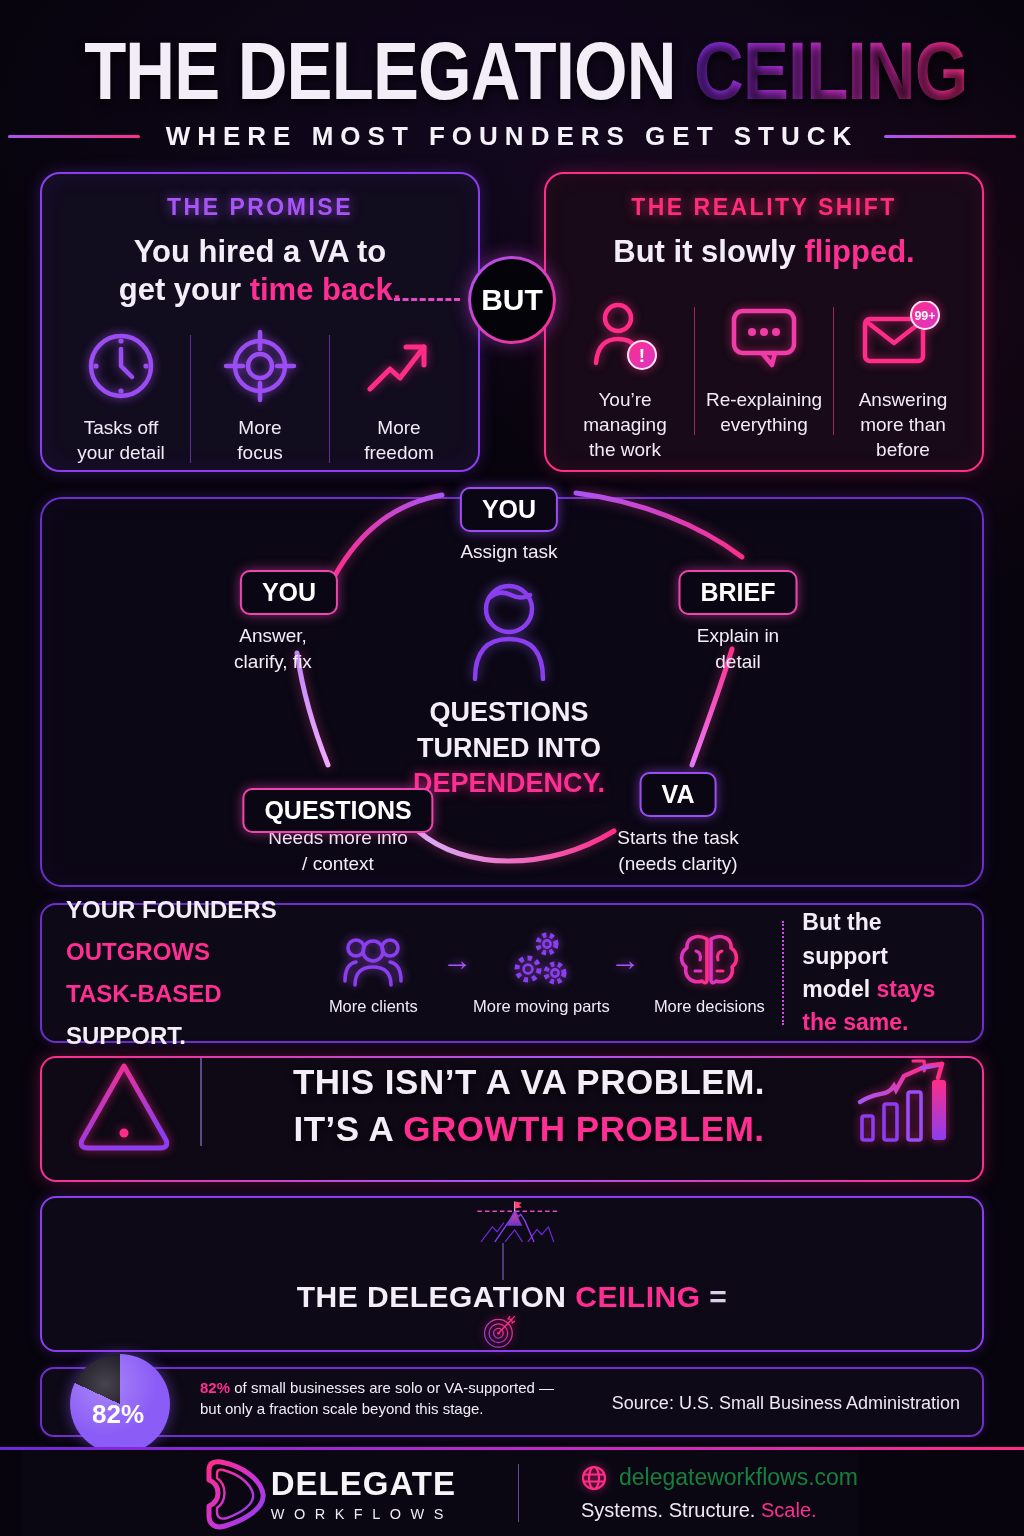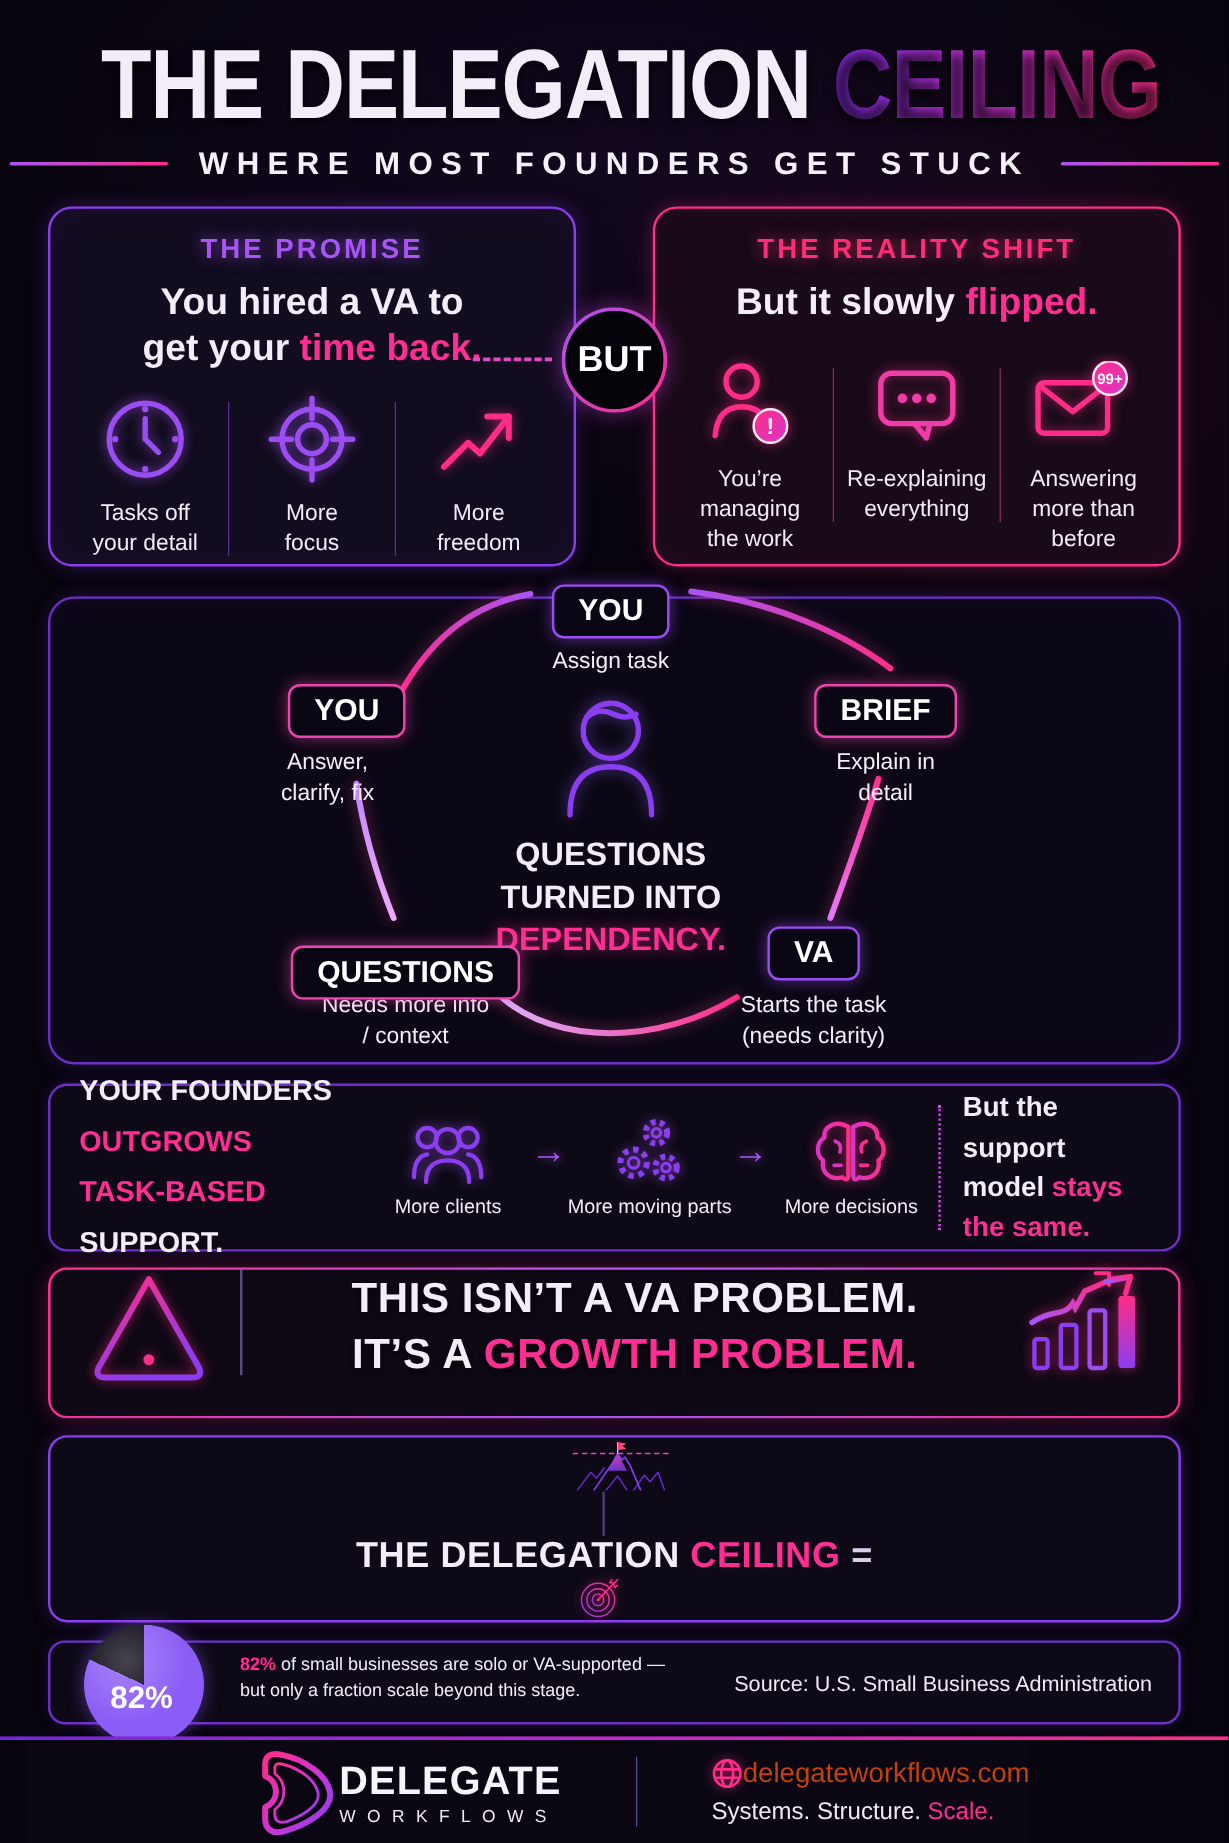--- a/index.html
+++ b/index.html
@@ -123,21 +123,21 @@
   .stats-source { position:absolute; right:22px; top:24px; font-size:18px; color:#efe9f5; }
   
   .footer-line { position:absolute; left:0; top:1447px; width:1024px; height:3px;
     background:linear-gradient(90deg,#6d28d9,#c026d3,#ff2d88); }
   .footer { position:absolute; left:0; top:1450px; width:836px; height:86px;
     display:flex; align-items:center; justify-content:flex-end; background:#0a0713;margin-left:22px; }
   .brand-block { margin-left:-26px; }
   .brand { font-size:33px; font-weight:bold; letter-spacing:1px; color:#f7f4fa; }
   .brand-sub { margin-top:3px; font-size:14.5px; letter-spacing:9.5px; color:#efeaf4; }
   .foot-div { width:1px; height:58px; background:rgba(167,139,250,.55); margin:0 62px; }
-  .site-row { display:flex; align-items:center; font-size:23px; color:#c2410c; }
+  .site-row { display:flex; align-items:center; gap:12px; font-size:23px; color:#15803d; }
   .tagline { margin-top:8px; font-size:20px; color:#efe9f4; }
   svg { display:block; }
 </style>
 </head>
 <body>
 
 <div class="page">
 
   <h1 class="title">
     <span class="title-inner">

